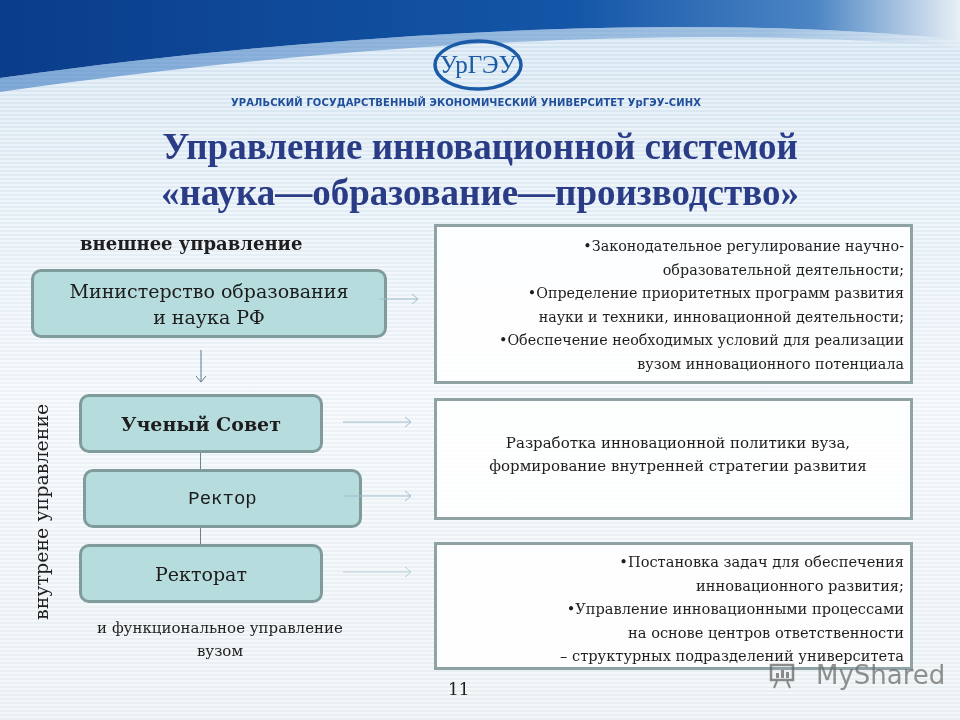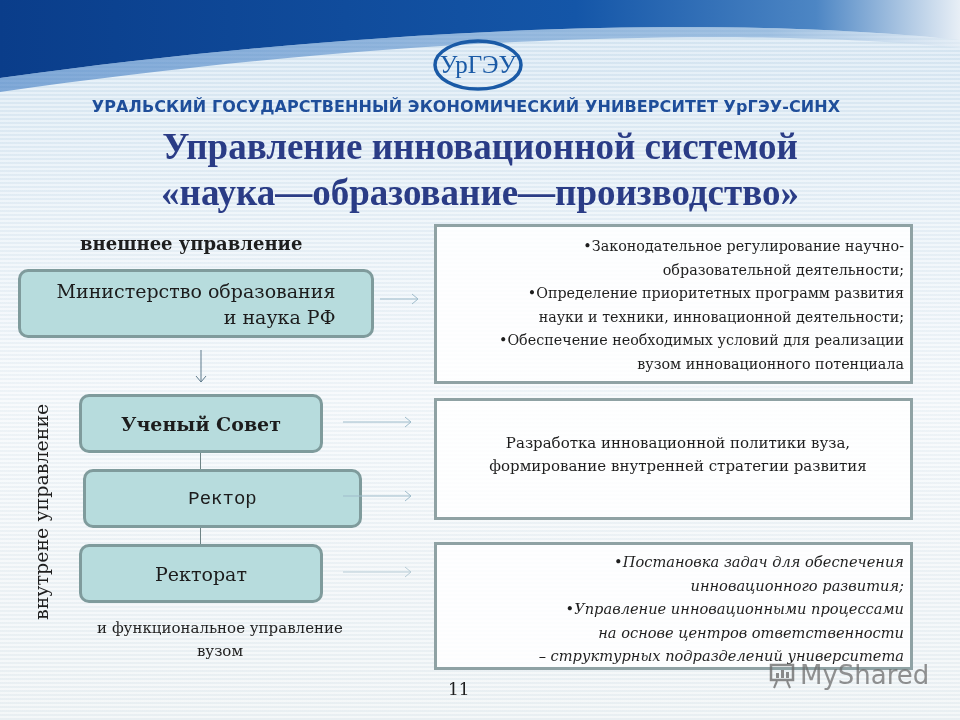--- a/index.html
+++ b/index.html
@@ -14,21 +14,21 @@
     pointer-events: none;
   }
   .header-wave {
     position: absolute; left: 0; top: 0; width: 960px; height: 100px;
   }
   .logo {
     position: absolute; left: 433px; top: 39px; width: 90px; height: 52px;
   }
   .univ-name {
     position: absolute; left: 0; width: 932px; top: 97px; text-align: center;
-    font-family: "DejaVu Sans", sans-serif; font-weight: bold; font-size: 16px;
+    font-family: "DejaVu Sans", sans-serif; font-weight: bold; font-size: 10px;
     color: #1f4e9a; letter-spacing: 0.1px;
   }
   .title {
     position: absolute; left: 0; width: 960px; top: 124px; text-align: center;
     font-family: "Liberation Serif", serif; font-weight: bold;
     font-size: 37px; line-height: 46px; color: #2a3c86;
   }
   .label-external {
     position: absolute; left: 80px; top: 233px; font-size: 18px; color: #1e1e1e; font-weight: bold;
   }
@@ -52,21 +52,21 @@
   }
   .strategic {
     position: absolute; left: 60px; width: 320px; top: 617px; text-align: center;
     font-size: 15px; line-height: 23px; color: #1e1e1e;
   }
   .page-num {
     position: absolute; left: 448px; top: 679px; font-size: 17px; color: #1e1e1e;
   }
   .watermark {
     position: absolute; left: 768px; top: 660px; font-family: "DejaVu Sans", sans-serif;
-    font-size: 26px; color: rgba(110,110,110,0.75); display: flex; align-items: center; gap: 4px;
+    font-size: 26px; color: rgba(110,110,110,0.75); display: flex; align-items: center; gap: 20px;
   }
   .connector { position: absolute; background: #6e8385; width: 1px; }
 </style>
 </head>
 <body>
 
 <div class="stripes"></div>
 
 <svg class="header-wave" viewBox="0 0 960 100" preserveAspectRatio="none">
   <defs>
@@ -93,21 +93,21 @@
 
 <div class="univ-name">УРАЛЬСКИЙ ГОСУДАРСТВЕННЫЙ ЭКОНОМИЧЕСКИЙ УНИВЕРСИТЕТ УрГЭУ-СИНХ</div>
 
 <div class="title">
   <div>Управление инновационной системой</div>
   <div>«наука—образование—производство»</div>
 </div>
 
 <div class="label-external">внешнее управление</div>
 
-<div class="org-box" style="left:18px; top:269px; width:356px; height:69px;text-align:right;">
+<div class="org-box" style="left:31px; top:269px; width:356px; height:69px;">
   <div>
     <div>Министерство образования</div>
     <div>и наука РФ</div>
   </div>
 </div>
 
 <svg class="arrow" style="left:194px; top:350px; width:14px; height:34px;" viewBox="0 0 14 34">
   <line x1="7" y1="0" x2="7" y2="32" stroke="#5f7b8c" stroke-width="1"></line>
   <polyline points="2,26 7,32 12,26" fill="none" stroke="#5f7b8c" stroke-width="1"></polyline>
 </svg>
@@ -164,21 +164,21 @@
   </div>
 </div>
 
 <div class="info-box" style="left:434px; top:398px; width:479px; height:122px; display:flex; align-items:center; justify-content:center; text-align:center; font-size:15px; line-height:23px;">
   <div style="margin-top:-8px;margin-left:9px;">
     <div>Разработка инновационной политики вуза,</div>
     <div>формирование внутренней стратегии развития</div>
   </div>
 </div>
 
-<div class="info-box" style="left:434px; top:542px; width:479px; height:128px; padding:5px 6px 16px 6px; font-size:14.6px; line-height:23.5px;font-style:italic;">
+<div class="info-box" style="left:434px; top:542px; width:479px; height:128px; padding:5px 6px 16px 6px; font-size:14.6px; line-height:23.5px;">
   <div class="bullet">
     <span class="dot">•</span><span>Постановка задач для обеспечения</span><br>
     <span>инновационного развития;</span>
   </div>
   <div class="bullet">
     <span class="dot">•</span><span>Управление инновационными процессами</span><br>
     <span>на основе центров ответственности</span><br>
     <span>– структурных подразделений университета</span>
   </div>
 </div>

